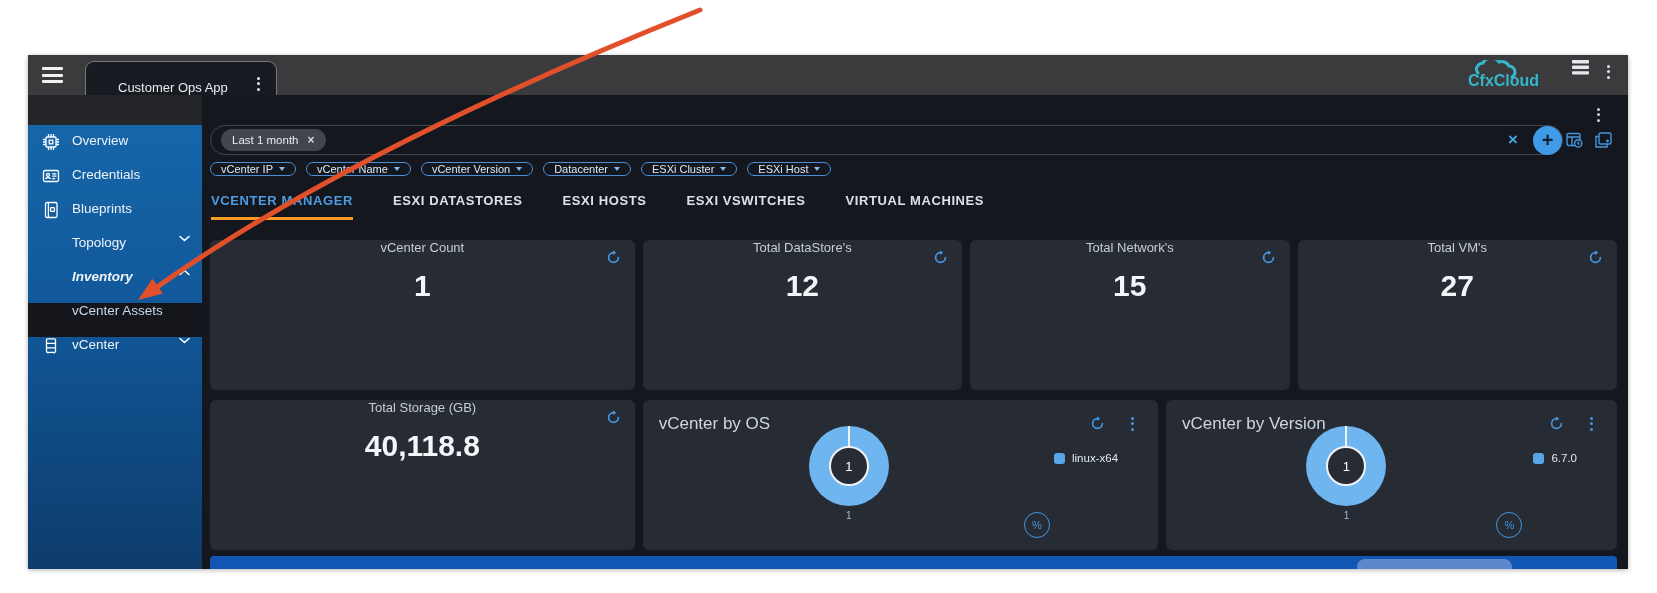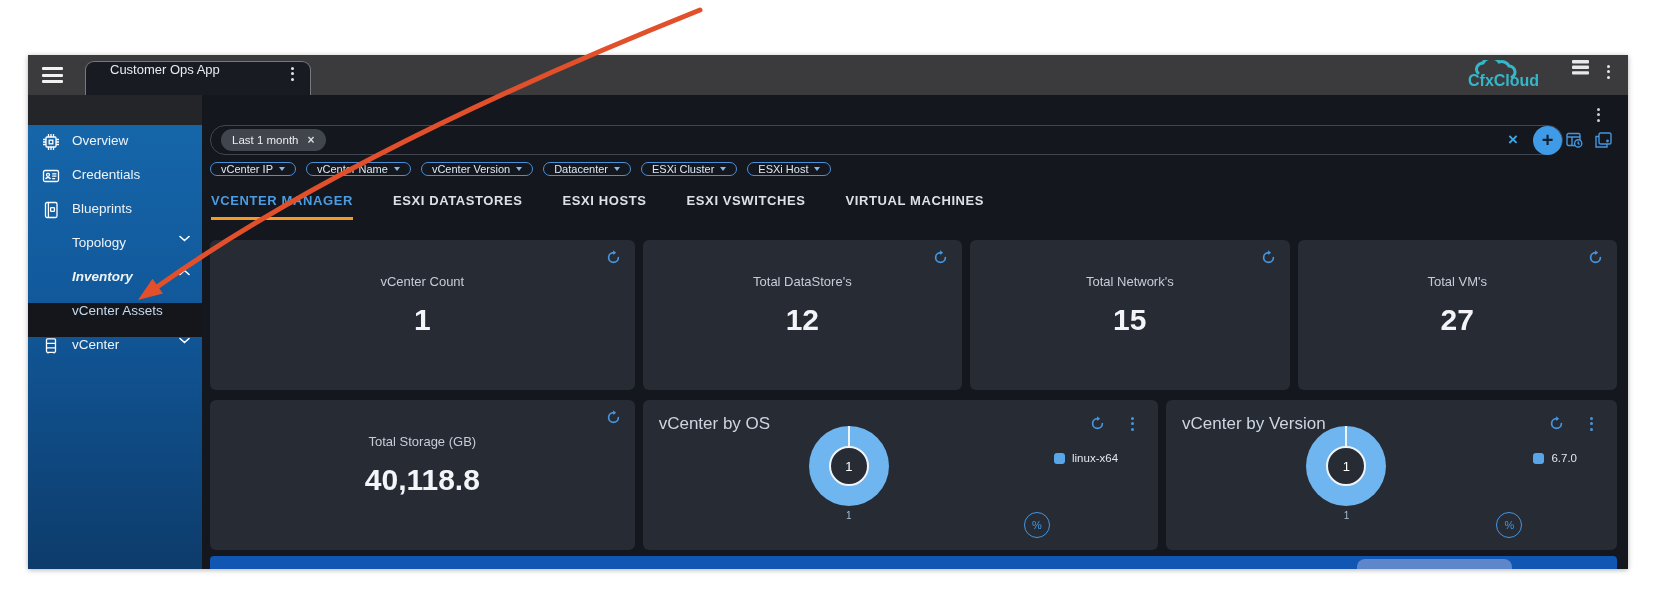--- a/index.html
+++ b/index.html
@@ -8,23 +8,23 @@
 
   
   .window { position:absolute; left:28px; top:55px; width:1600px; height:514px;
             background:#14171d; box-shadow:0 1px 5px rgba(0,0,0,.3); }
 
   
   .topbar { position:absolute; left:0; top:0; right:0; height:40px; background:#3b3b3d;
             display:flex; align-items:flex-end; }
   .hamburger { align-self:center; margin:0 0 0 14px; cursor:pointer; }
   .hamburger b { display:block; width:21px; height:3px; background:#f2f2f2; margin:3.5px 0; border-radius:1px; }
-  .app-tab { margin-left:22px; height:34px; width:226px; background:#181b21;
+  .app-tab { margin-left:22px; height:34px; width:192px; background:#181b21;
              border:1px solid #75787d; border-bottom:none; border-radius:9px 9px 0 0;
-             display:flex; align-items:flex-start; color:#e9ecef; font-size:13px; padding:0 10px 0 24px; }
+             display:flex; align-items:flex-end; color:#e9ecef; font-size:13px; padding:0 10px 0 32px; }
   .app-tab .kebab { margin-left:auto; }
   .kebab { display:inline-block; padding:2px 6px; cursor:pointer; color:#e3e6ea; }
   .kebab i { display:block; width:3px; height:3px; border-radius:50%; background:currentColor; margin:2.5px 0; }
   .kebab.blue { color:#4596e0; }
   .topbar-right { margin-left:auto; align-self:center; display:flex; align-items:flex-start; gap:12px; padding-right:12px; }
   .logo-svg text { font-family:"Liberation Sans", sans-serif; }
 
   
   .sidebar { position:absolute; left:0; top:40px; bottom:0; width:174px;
              background:linear-gradient(180deg,#1668ac 0%, #11589a 45%, #0d3c6b 100%); }
@@ -62,21 +62,21 @@
 
   .tabs { position:absolute; top:98px; left:9px; display:flex; gap:40px; }
   .tab { font-size:13px; letter-spacing:.6px; color:#dde1e6; padding-bottom:9px; cursor:pointer; font-weight:600; }
   .tab.active { color:#4b9ce2; border-bottom:3px solid #f59a23; }
 
   
   .cards { position:absolute; top:145px; left:8px; right:11px; }
   .row { display:flex; gap:8px; margin-bottom:10px; }
   .card { background:#262b34; border-radius:6px; height:150px; position:relative; }
   .refresh { position:absolute; top:10px; right:14px; cursor:pointer; line-height:0; }
-  .stat { display:flex; flex-direction:column; align-items:center; padding-top:34px; }
+  .stat { display:flex; flex-direction:column; align-items:center; }
   .stat-title { color:#c5cdd8; font-size:13px; }
   .stat-value { color:#f3f5f8; font-size:30px; font-weight:700; margin-top:14px; }
 
   
   .donut-card .dc-title { position:absolute; top:14px; left:16px; color:#ced5de; font-size:17px; }
   .dc-icons { position:absolute; top:12px; right:18px; display:flex; gap:20px; align-items:center; }
   .dc-icons .refresh { position:static; }
   .donut { position:absolute; left:40%; top:26px; transform:translateX(-50%);
            width:80px; height:80px; border-radius:50%; background:#6fb6f1; cursor:pointer; }
   .slice-gap { position:absolute; left:calc(50% - 1px); top:0; width:2px; height:20px; background:#eef3f7; }

